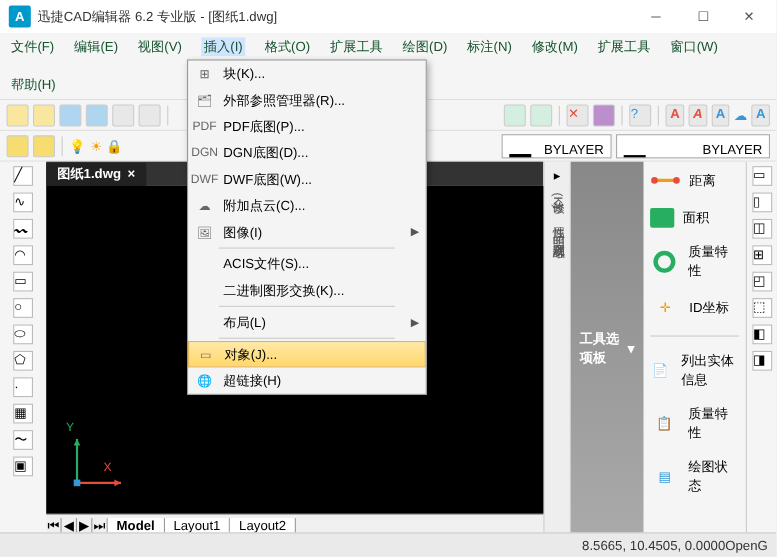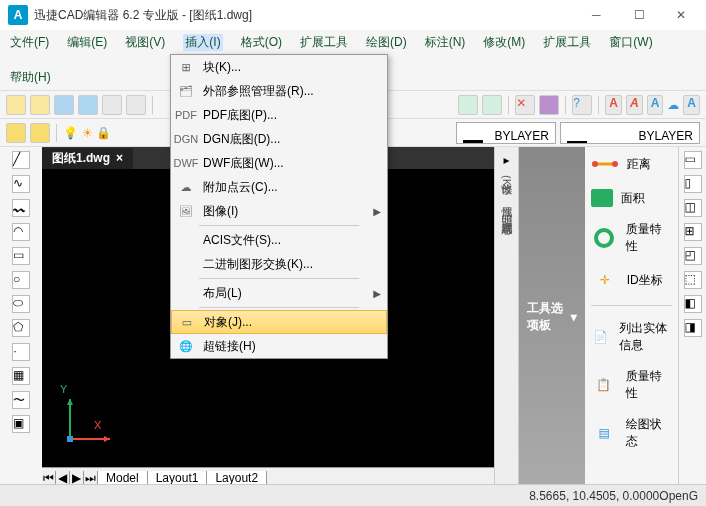--- a/index.html
+++ b/index.html
@@ -21,21 +21,21 @@
 .canvas-wrap{flex:1;display:flex;flex-direction:column}
 .doctab{height:22px;background:#333;display:flex;align-items:center}
 .doctab-item{background:#222;color:#fff;padding:2px 10px;display:flex;align-items:center;gap:6px;font-weight:bold}
 .doctab-x{color:#fff}
 .canvas{flex:1;background:#000;position:relative}
 .ucs{position:absolute;left:18px;bottom:18px}
 .layout-tabs{height:20px;background:#f0f0f0;display:flex;align-items:center;border-top:1px solid #999;font-size:11px}
 .layout-nav{display:flex;gap:0}
 .layout-nav span{width:14px;text-align:center;border-right:1px solid #999}
 .layout-tab{padding:0 8px;border-right:1px solid #999;background:#fff}
-.layout-tab.active{font-weight:normal}
+.layout-tab.active{font-weight:bold}
 .right-strip{width:24px;background:#eee;border-left:1px solid #ccc;display:flex;flex-direction:column;gap:8px;padding:6px 2px;align-items:center}
 .vtext{writing-mode:vertical-rl;font-size:11px;color:#555}
 .palette{width:160px;background:#f5f5f5;border-left:1px solid #ccc;display:flex;}
 .palette-title{background:linear-gradient(#888,#aaa);color:#fff;font-weight:bold;padding:3px 8px;display:flex;align-items:center}
 .palette-body{padding:6px;display:flex;flex-direction:column;gap:14px;overflow:hidden}
 .pitem{display:flex;align-items:center;gap:8px}
 .picon{width:28px;height:22px;display:flex;align-items:center;justify-content:center}
 .right-tools{width:28px;background:#f5f5f5;border-left:1px solid #ccc;display:flex;flex-direction:column;gap:6px;padding:4px;align-items:center}
 .statusbar{position:absolute;bottom:0;left:0;right:0;height:22px;background:#eaeaea;border-top:1px solid #ccc;display:flex;align-items:center;padding:0 8px;font-size:11px;color:#333}
 .status-r{margin-left:auto;display:flex;gap:0}

